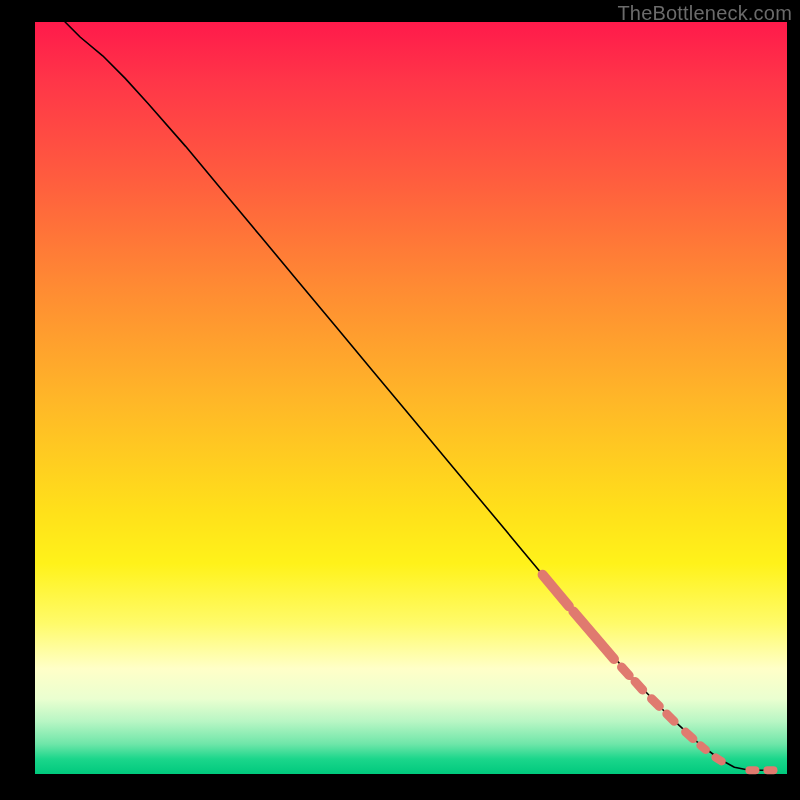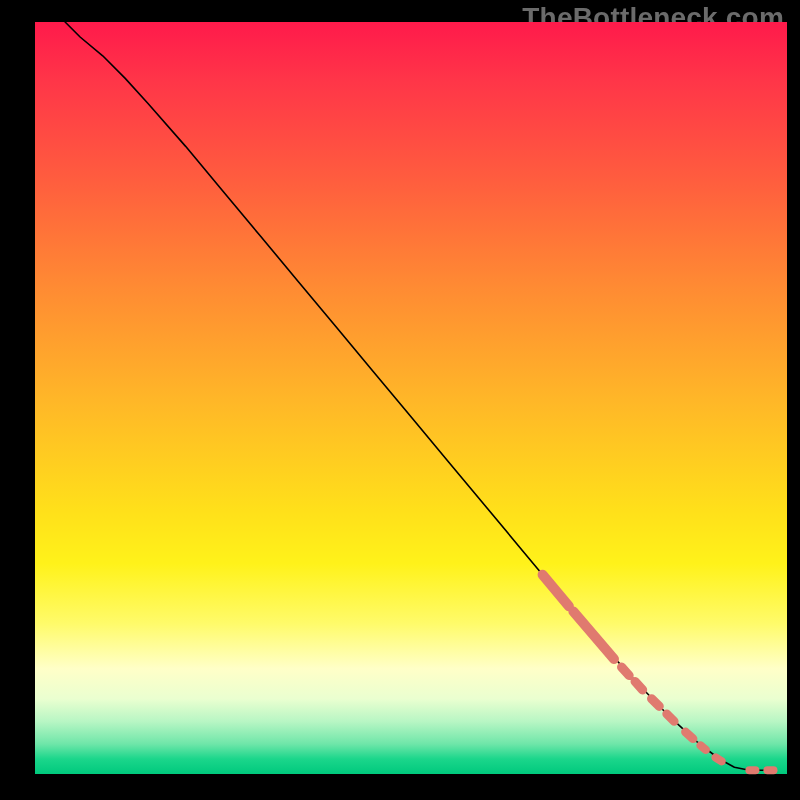--- a/index.html
+++ b/index.html
@@ -36,24 +36,24 @@
       #eaffd0 90%,
       #b8f6c4 93%,
       #6fe6a9 96%,
       #1bd68b 98%,
       #00c97d 100%
     );
   }
   .attribution {
     position: absolute;
     top: 2px;
-    right: 16px;
+    right: 8px;
     color: #6b6b6b;
-    font-size: 28px;
-    font-weight: 700;
+    font-size: 20px;
+    font-weight: 400;
     letter-spacing: 0.2px;
   }
   svg.overlay {
     position: absolute;
     left: 0;
     top: 0;
     width: 752px;
     height: 752px;
     overflow: visible;
   }

